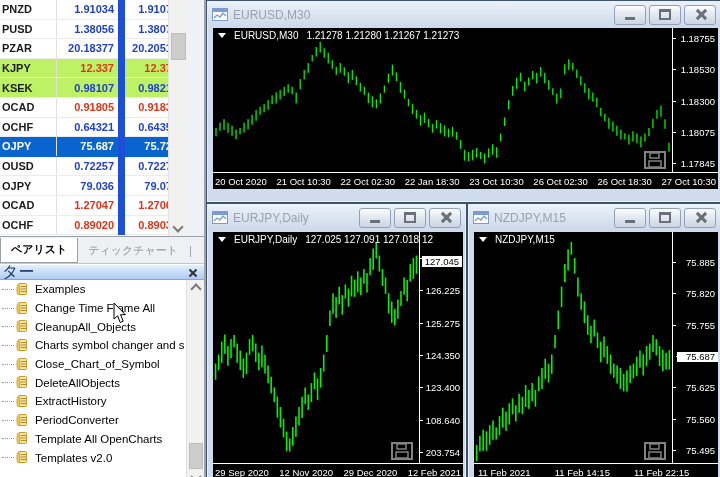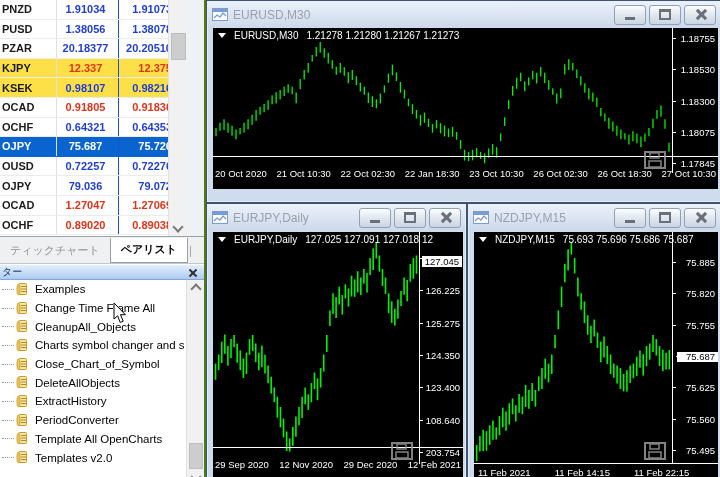--- a/index.html
+++ b/index.html
@@ -5,25 +5,25 @@
   html,body{margin:0;padding:0;}
   body{font-family:"Liberation Sans",sans-serif;}
   .app{position:relative;width:720px;height:477px;overflow:hidden;background:#eef1f5;}
 
   
   .mw{position:absolute;left:0;top:0;width:186px;height:236px;background:#fff;}
   .mw table{border-collapse:collapse;width:168px;table-layout:fixed;}
   .mw td{height:18.6px;font-size:11px;font-weight:bold;border-bottom:1px solid #ececec;
          white-space:nowrap;overflow:hidden;padding:0;}
   .mw td.sym{width:54px;color:#1a1a1a;padding-left:2px;border-right:1px solid #e0e0e0;}
-  .mw td.bid{width:57px;text-align:center;padding-right:4px;border-right:1px solid #1d4ed8;}
+  .mw td.bid{width:57px;text-align:right;padding-right:4px;border-right:7px solid #1d4ed8;}
   .mw td.ask{width:53px;text-align:right;padding-right:3px;}
   .mw tr.up .bid,.mw tr.up .ask{color:#1f3fd0;}
   .mw tr.down .bid,.mw tr.down .ask{color:#e23318;}
-  .mw tr.yellow td{background:#fde047;}
+  .mw tr.yellow td{background:#bef264;}
   .mw tr.selected td{background:#0a64d0;color:#fff !important;border-bottom-color:#0a64d0;}
   .mw tr.selected .bid,.mw tr.selected .ask{color:#fff;}
   .mw-sb{position:absolute;left:168px;top:0;width:18px;height:236px;background:#f1f1f1;border-left:1px solid #e3e3e3;}
   .mw-sb .thumb{position:absolute;left:2px;top:33px;width:13px;height:25px;background:#cdcdcd;border:1px solid #bdbdbd;}
   .sb-btn{position:absolute;left:0;width:17px;height:15px;display:flex;align-items:center;justify-content:center;}
   .chev{width:6px;height:6px;border-right:2px solid #7a7a7a;border-bottom:2px solid #7a7a7a;}
   .chev.down{transform:rotate(45deg);margin-top:-3px;}
   .chev.up{transform:rotate(-135deg);margin-top:3px;}
 
   
@@ -31,33 +31,33 @@
         border-top:1px solid #9aa0a8;display:flex;align-items:flex-end;}
   .tab{font-size:11px;padding:4px 10px 5px 10px;color:#000;}
   .tab.active{background:#fff;border:1px solid #9aa0a8;border-top:none;font-weight:bold;}
   .tab.inactive{color:#909090;}
   .tab-sep{width:1px;height:11px;background:#a8a8a8;margin:0 2px 6px 2px;}
 
   
   .nav{position:absolute;left:0;top:263px;width:204px;height:214px;background:#fff;border-top:1px solid #c6c6c6;}
   .nav-header{position:absolute;left:0;top:1px;width:204px;height:15px;
         background:linear-gradient(#e3f0fe,#aecbf0);border-bottom:1px solid #86a7d2;
-        display:flex;align-items:center;font-size:10px;color:#17366b;padding-left:2px;box-sizing:border-box;}
+        display:flex;align-items:center;font-size:16px;color:#17366b;padding-left:2px;box-sizing:border-box;}
   .nav-close{position:absolute;right:7px;top:3px;width:9px;height:9px;}
   .nav-close::before,.nav-close::after{content:"";position:absolute;left:4px;top:0;width:2px;height:10px;background:#333;}
   .nav-close::before{transform:rotate(45deg);} .nav-close::after{transform:rotate(-45deg);}
   .nav-list{position:absolute;left:0;top:16px;width:185px;bottom:0;overflow:hidden;}
   .nav-item{display:flex;align-items:center;height:18.7px;font-size:11.5px;color:#000;white-space:nowrap;}
   .tree-dots{width:12px;height:0;border-top:1px dotted #9a9a9a;margin-left:2px;flex:none;}
   .script-ico{flex:none;margin:0 5px 0 1px;}
   .nav-sb{position:absolute;right:0;top:16px;width:17px;bottom:0;background:#f1f1f1;border-left:1px solid #e0e0e0;}
   .nav-sb .thumb{position:absolute;left:2px;top:163px;width:12px;height:24px;background:#cdcdcd;border:1px solid #bdbdbd;}
 
   
-  .mdi{position:absolute;left:204px;top:0;width:516px;height:477px;background:#4d7c0f;}
+  .mdi{position:absolute;left:204px;top:0;width:516px;height:477px;background:#a3a3a3;}
   .win{position:absolute;background:#cfdcee;border:1px solid #3e5272;box-shadow:inset 0 0 0 1px #e9f0fa;}
   .titlebar{position:absolute;left:1px;top:1px;right:1px;height:25px;
         background:linear-gradient(#eaf1fa,#cdd9ea);display:flex;align-items:center;padding:0 4px;box-sizing:border-box;}
   .win-title{font-size:12px;color:#99a1ae;margin-left:5px;flex:1;overflow:hidden;white-space:nowrap;}
   .wbtn{width:30px;height:18px;border:1px solid #8fa0b8;border-radius:3px;margin-left:3px;
         background:linear-gradient(#fdfdfe,#e3e9f0 45%,#ccd5e2);display:flex;align-items:center;justify-content:center;flex:none;}
   .g-min{width:10px;height:3px;background:#6a707b;margin-top:8px;}
   .g-res{width:8px;height:6px;border:2px solid #6a707b;border-top-width:3px;}
   .g-cls{position:relative;width:11px;height:11px;}
   .g-cls::before,.g-cls::after{content:"";position:absolute;left:5px;top:-1px;width:3px;height:13px;background:#6a707b;}
@@ -72,21 +72,21 @@
   .dd{width:0;height:0;border-left:4px solid transparent;border-right:4px solid transparent;border-top:5px solid #fff;flex:none;}
   .bars{position:absolute;left:1px;top:10px;}
   .scale{position:absolute;right:0;top:0;width:46px;border-left:1px solid #fff;
         display:flex;flex-direction:column;justify-content:space-between;box-sizing:border-box;}
   .scale .lbl{position:relative;color:#fff;font-size:9.5px;text-align:right;padding-right:3px;line-height:10px;}
   .scale .lbl::before{content:"";position:absolute;left:-1px;top:4px;width:4px;height:1px;background:#fff;}
   .scale .lbl.cur{background:#fff;color:#000;margin-left:4px;}
   .cur-box{position:absolute;right:1px;background:#fff;color:#000;font-size:9.5px;line-height:11px;padding:0 3px;z-index:2;}
   .axis{position:absolute;left:0;right:0;bottom:0;height:16px;border-top:1px solid #fff;
         display:flex;align-items:center;color:#fff;font-size:9.5px;white-space:nowrap;}
-  .axis.spread{justify-content:space-between;padding:8px 2px;}
+  .axis.spread{justify-content:space-between;padding:0 2px;}
   .floppy{position:absolute;opacity:.85;}
 
   .cursor{position:absolute;z-index:9;}
 </style>
 </head>
 <body>
 
 <div class="app">
 
   <div class="mw">
@@ -156,22 +156,22 @@
       </table>
     <div class="mw-sb">
       <div class="thumb"></div>
       <div class="sb-btn" style="bottom:0;">
           <span class="chev down"></span>
         </div>
     </div>
   </div>
 
   <div class="tabs">
+    <div class="tab active">ペアリスト</div>
     <div class="tab inactive">ティックチャート</div>
-    <div class="tab active">ペアリスト</div>
     <div class="tab-sep"></div>
   </div>
 
   <div class="nav">
     <div class="nav-header">
       <span>ター</span>
       <span class="nav-close"></span>
     </div>
     <div class="nav-list" id="nav-list">
         <div class="nav-item">
@@ -599,21 +599,20 @@
           </span>
         <span class="wbtn">
             <span class="g-cls"></span>
           </span>
       </div>
       <div class="client">
         <div class="chart">
           <div class="chart-header">
             <span class="dd"></span>
             <span>NZDJPY,M15</span>
-            <span>75.693 75.696 75.686 75.687</span>
           </div>
           <svg class="bars" width="196" height="220" viewBox="0 0 196 220">
               <line x1="1.6333333333333333" x2="1.6333333333333333" y1="202.95" y2="219.21528137479908" stroke="#00f400" stroke-width="1.6"></line>
               <line x1="4.9" x2="4.9" y1="193.87502624403007" y2="209.48474550883904" stroke="#00f400" stroke-width="1.6"></line>
               <line x1="8.166666666666666" x2="8.166666666666666" y1="187.66320455553046" y2="208.94470420158564" stroke="#00f400" stroke-width="1.6"></line>
               <line x1="11.433333333333334" x2="11.433333333333334" y1="189.20000000083485" y2="208.66567678776067" stroke="#00f400" stroke-width="1.6"></line>
               <line x1="14.7" x2="14.7" y1="183.26311364466815" y2="202.84182192176013" stroke="#00f400" stroke-width="1.6"></line>
               <line x1="17.966666666666665" x2="17.966666666666665" y1="178.47486878124104" y2="197.71568681329993" stroke="#00f400" stroke-width="1.6"></line>
               <line x1="21.233333333333334" x2="21.233333333333334" y1="185.34981817634744" y2="197.54715921919345" stroke="#00f400" stroke-width="1.6"></line>
               <line x1="24.5" x2="24.5" y1="174.07518371015846" y2="193.24719639540774" stroke="#00f400" stroke-width="1.6"></line>

